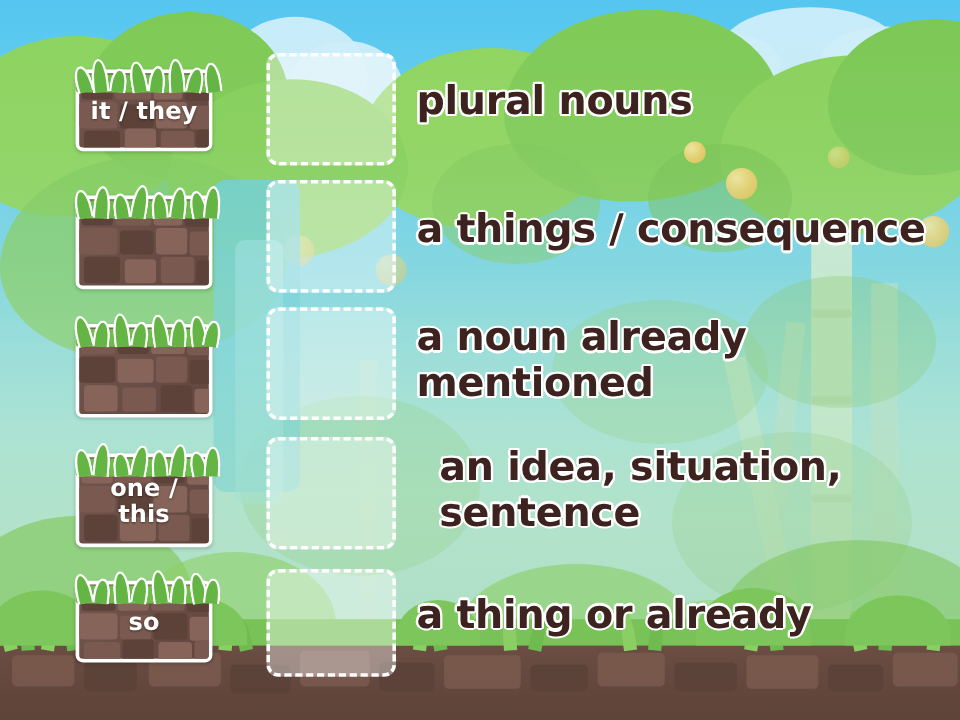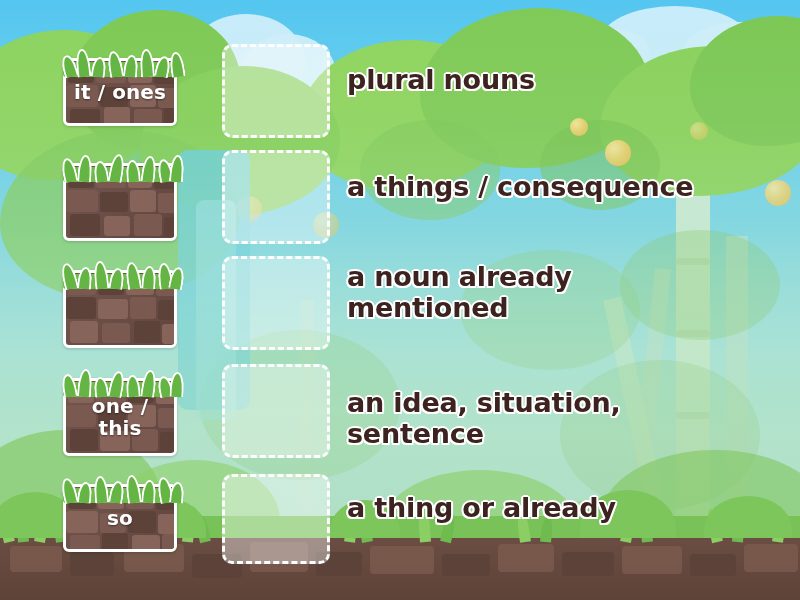--- a/index.html
+++ b/index.html
@@ -180,21 +180,21 @@
     border: 3px dashed #ffffff;
     border-radius: 10px;
     background: rgba(255,255,255,0.38);
   }
 
   
   .definition {
     position: absolute;
     color: #3d2320;
     font-weight: bold;
-    font-size: 27px;
+    font-size: 33px;
     line-height: 1.14;
     letter-spacing: -.2px;
     white-space: pre-line;
     text-shadow:
        2px 0 0 #fff, -2px 0 0 #fff, 0 2px 0 #fff, 0 -2px 0 #fff,
        1.5px 1.5px 0 #fff, -1.5px 1.5px 0 #fff, 1.5px -1.5px 0 #fff, -1.5px -1.5px 0 #fff;
   }
 </style>
 </head>
 <body>
@@ -338,21 +338,21 @@
         <div class="gbase"></div>
         <div class="gblade" style="left:2px;height:22px;transform:rotate(-16deg);"></div>
         <div class="gblade" style="left:16px;height:28px;transform:rotate(-6deg);"></div>
         <div class="gblade" style="left:32px;height:20px;transform:rotate(8deg);"></div>
         <div class="gblade" style="left:48px;height:26px;transform:rotate(-10deg);"></div>
         <div class="gblade" style="left:64px;height:22px;transform:rotate(6deg);"></div>
         <div class="gblade" style="left:80px;height:28px;transform:rotate(-4deg);"></div>
         <div class="gblade" style="left:96px;height:21px;transform:rotate(12deg);"></div>
         <div class="gblade" style="left:110px;height:25px;transform:rotate(-8deg);"></div>
       </div>
-      <div class="tile-label">it / ones</div>
+      <div class="tile-label">it / they</div>
     </div>
 
     <div class="tile" id="tile1" style="left: 63px; top: 163px; width: 114px; height: 78px;">
       <div class="tile-rocks">
         <div class="rock dk" style="left:2px;top:2px;width:26px;height:20px;"></div>
         <div class="rock" style="left:30px;top:4px;width:30px;height:18px;"></div>
         <div class="rock lt" style="left:62px;top:2px;width:24px;height:20px;"></div>
         <div class="rock dk" style="left:88px;top:5px;width:24px;height:18px;"></div>
         <div class="rock" style="left:0px;top:24px;width:32px;height:22px;"></div>
         <div class="rock dk" style="left:34px;top:26px;width:28px;height:20px;"></div>
@@ -463,18 +463,18 @@
       <div class="tile-label">so</div>
     </div>
 
   </div>
 
   <div>
     <div class="definition" id="def0" style="left: 347px; top: 65px;">plural nouns</div>
     <div class="definition" id="def1" style="left: 347px; top: 172px;">a things / consequence</div>
     <div class="definition" id="def2" style="left: 347px; top: 262px;">a noun already
 mentioned</div>
-    <div class="definition" id="def3" style="left: 347px; top: 370px; margin-top: 18px;">an idea, situation,
+    <div class="definition" id="def3" style="left: 366px; top: 370px;">an idea, situation,
 sentence</div>
     <div class="definition" id="def4" style="left: 347px; top: 493px;">a thing or already</div>
   </div>
 
 </div>
 
 </body></html>

